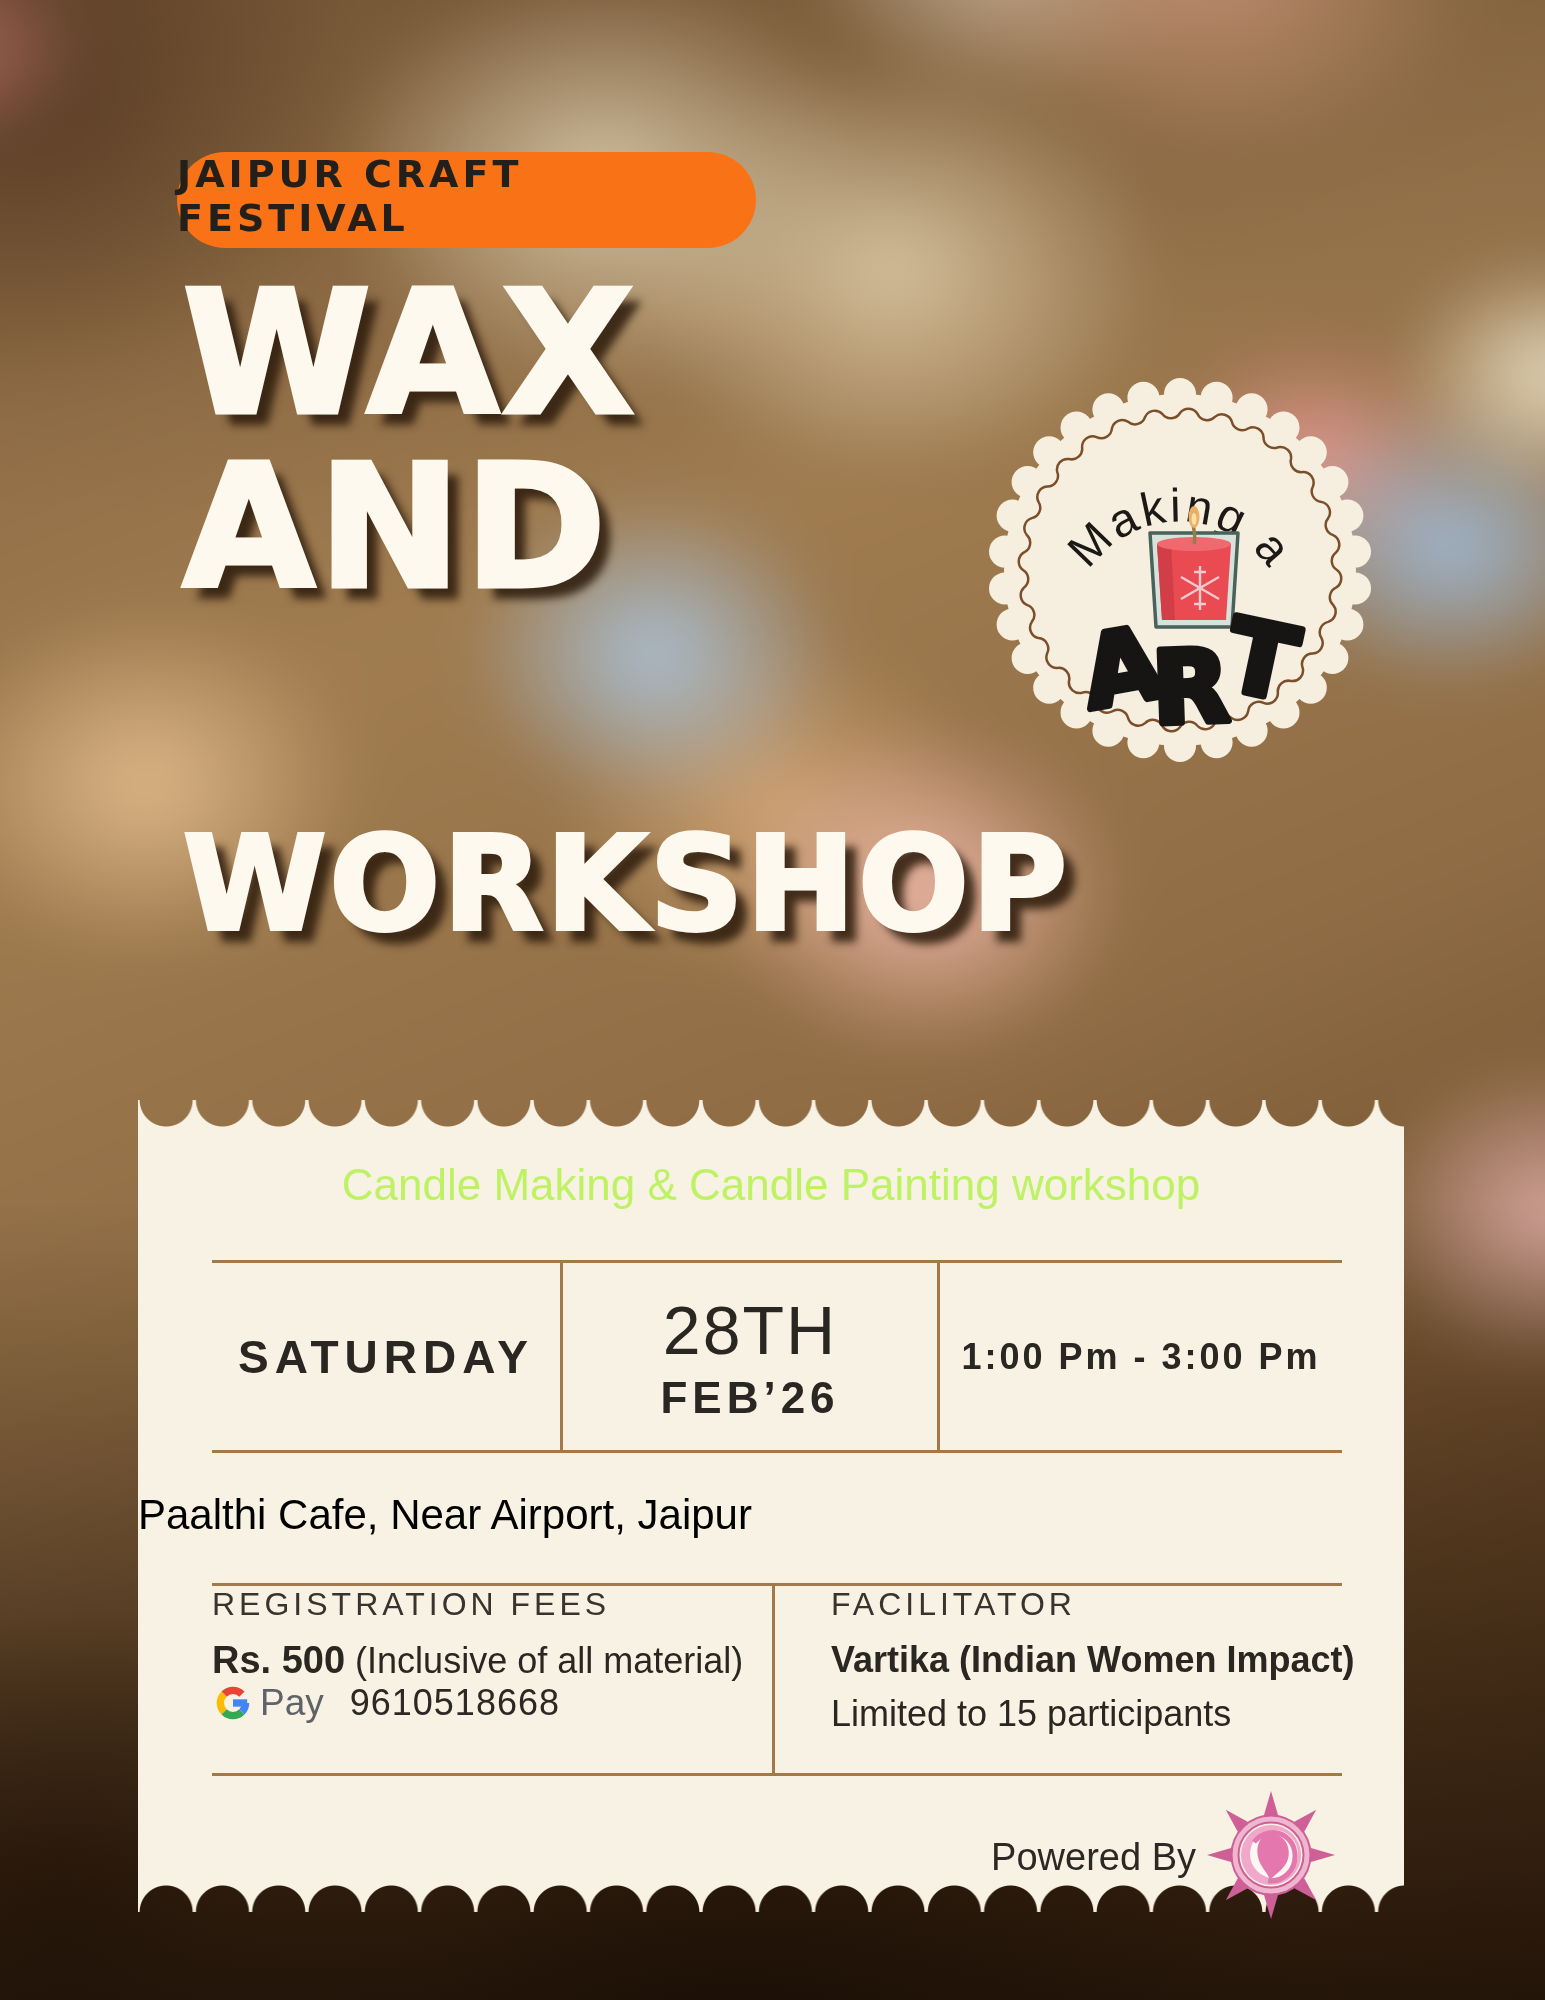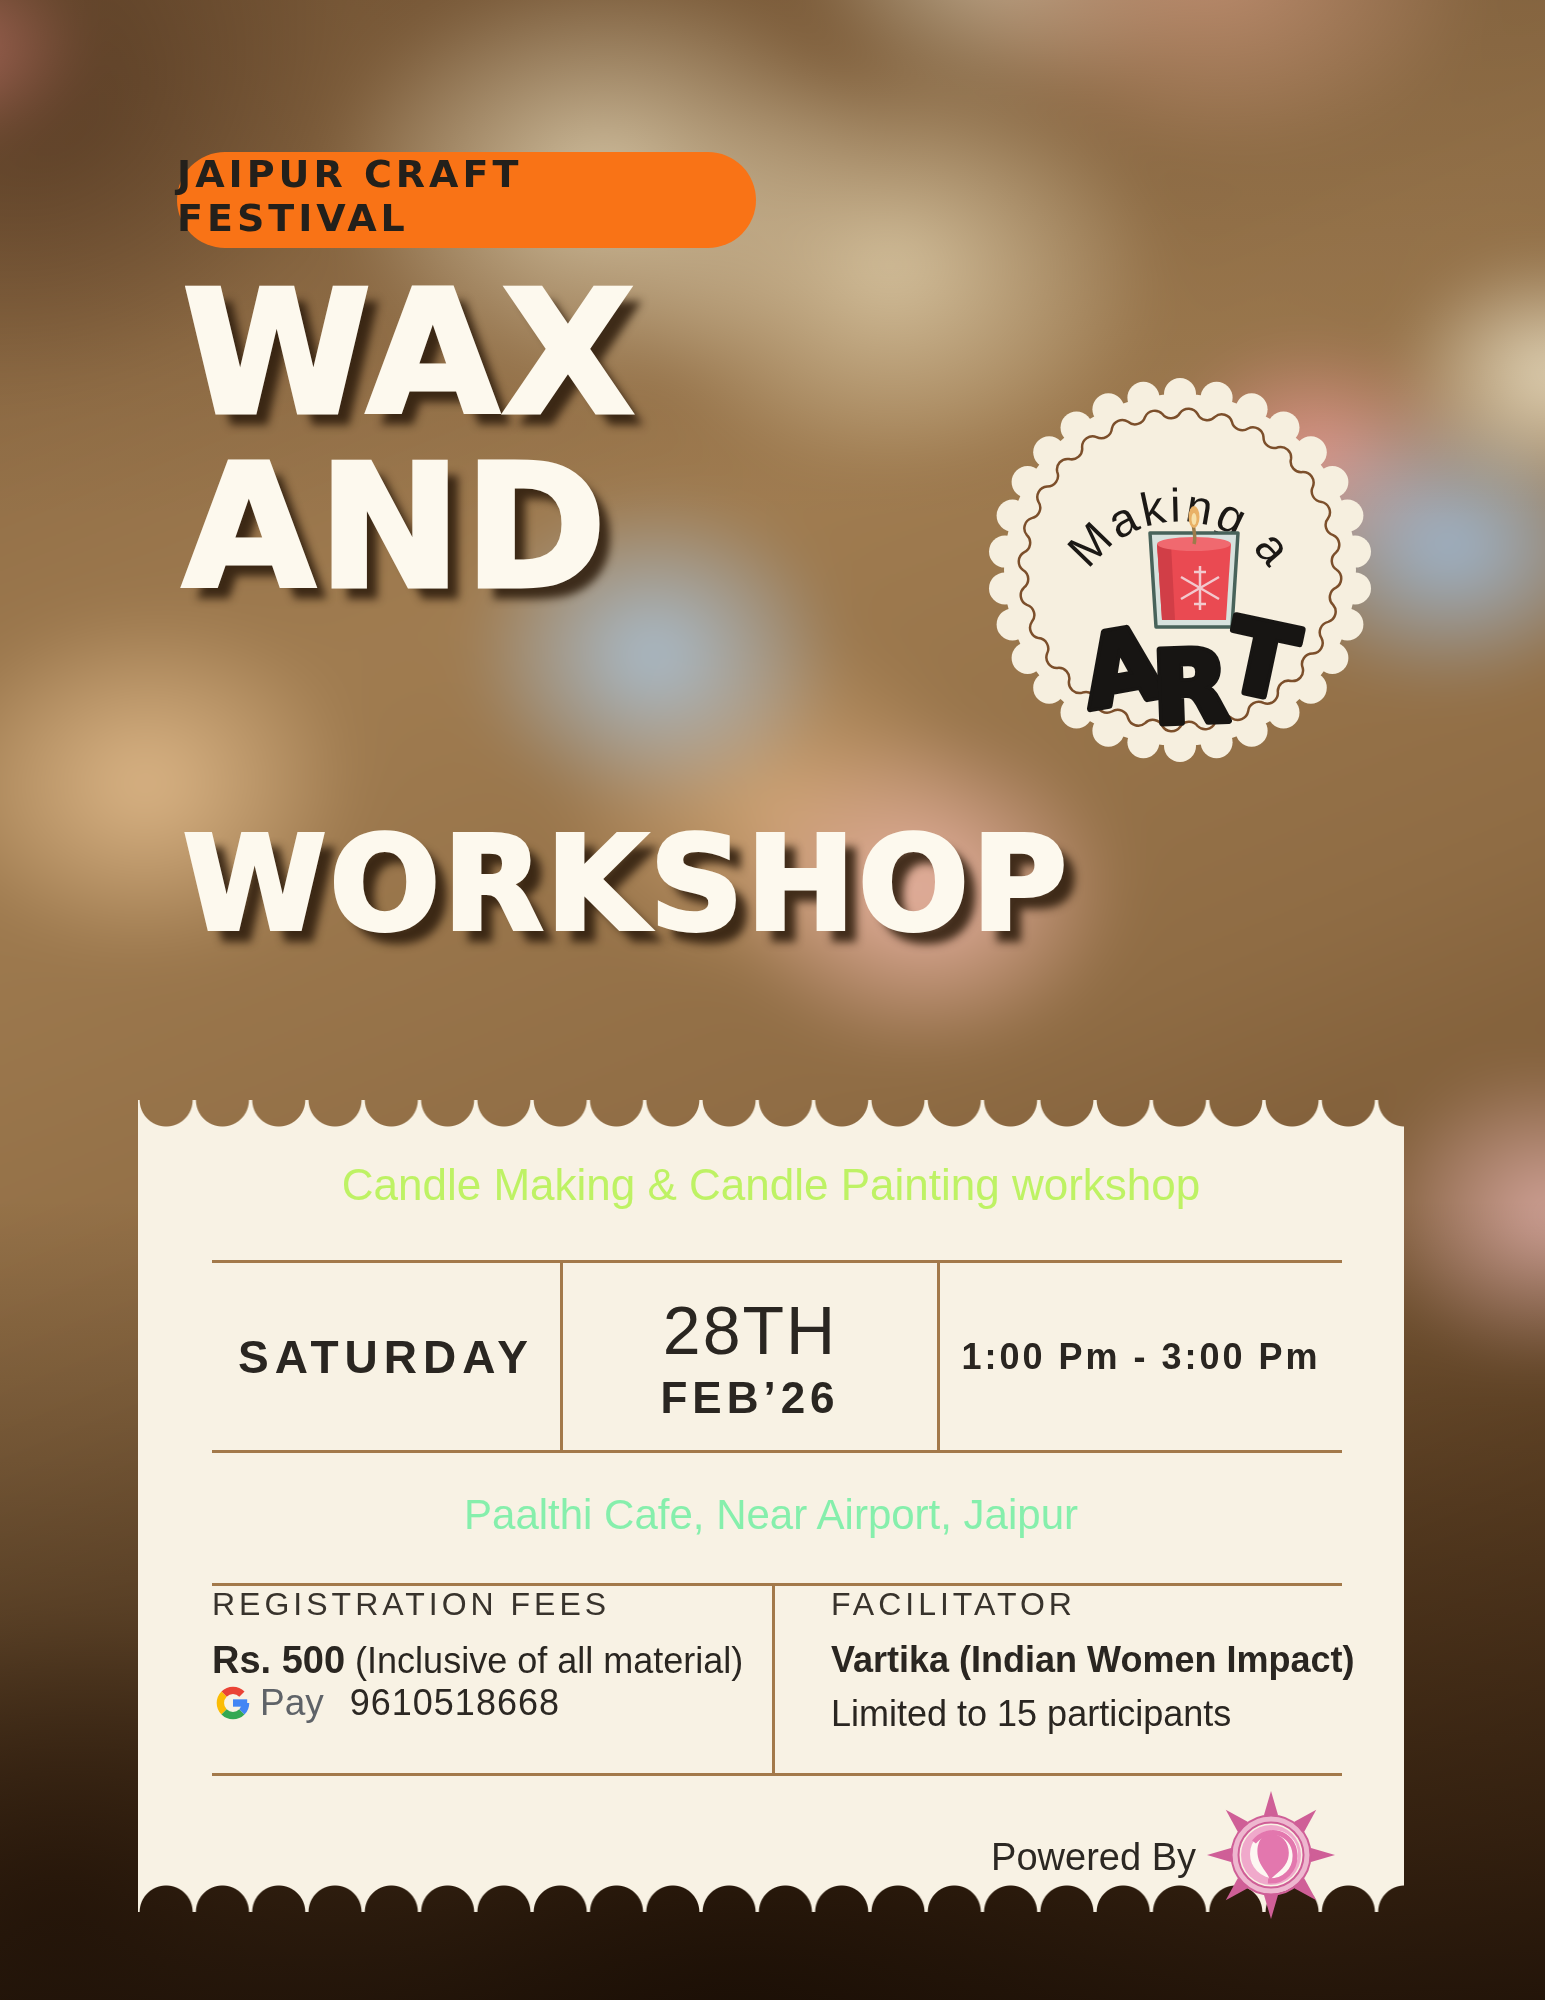--- a/index.html
+++ b/index.html
@@ -62,22 +62,22 @@
     font-size:44px;line-height:54px;color:#bef264;}
   .sched{position:absolute;top:160px;left:74px;right:62px;height:187px;
     border-top:3px solid #a3794a;border-bottom:3px solid #a3794a;
     display:grid;grid-template-columns:348px 380px 1fr;}
   .cell{display:flex;flex-direction:column;align-items:center;justify-content:center;}
   .cell.mid{border-left:3px solid #a3794a;border-right:3px solid #a3794a;}
   .day{font-weight:bold;font-size:46px;letter-spacing:6px;}
   .date-top{font-weight:normal;font-size:68px;letter-spacing:2px;}
   .date-bot{font-weight:bold;font-size:44px;letter-spacing:5px;margin-top:4px;}
   .time{font-weight:bold;font-size:36px;letter-spacing:3px;white-space:nowrap;}
-  .venue{position:absolute;top:390px;left:0;right:0;text-align:center;
-    font-size:42px;line-height:50px;color:#86efac;}
+  .venue{position:absolute;top:390px;left:0;right:0;text-align:left;
+    font-size:42px;line-height:50px;color:#000000;}
   .info{position:absolute;top:483px;left:74px;right:62px;height:187px;
     border-top:3px solid #a3794a;border-bottom:3px solid #a3794a;
     display:grid;grid-template-columns:560px 1fr;}
   .col{}
   .col.right{border-left:3px solid #a3794a;padding-left:56px;}
   .lbl{font-size:32px;letter-spacing:4px;color:#38332c;}
   .fee-line{margin-top:16px;font-size:36px;white-space:nowrap;}
   .fee-bold{font-weight:bold;font-size:38px;}
   .gpay-row{display:flex;align-items:flex-start;}
   .pay-word{font-size:37px;color:#5f6368;margin-left:6px;}

